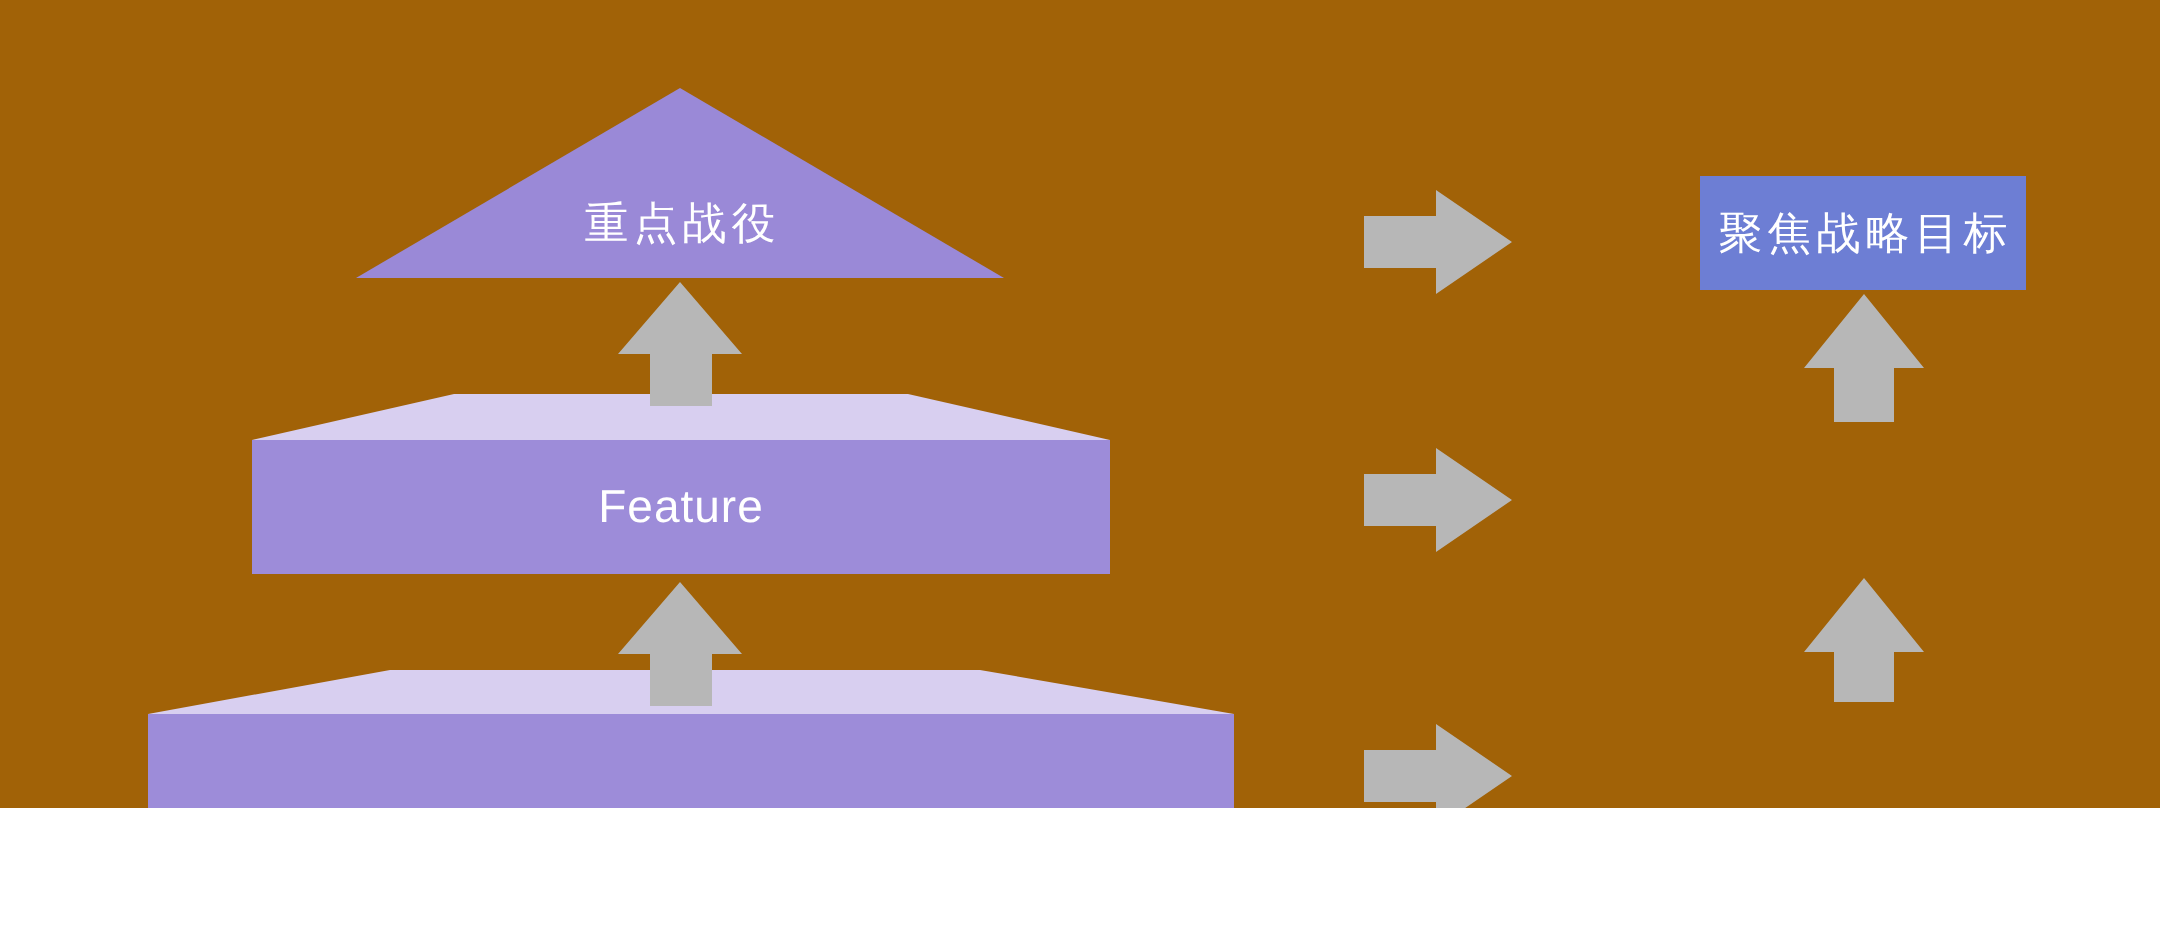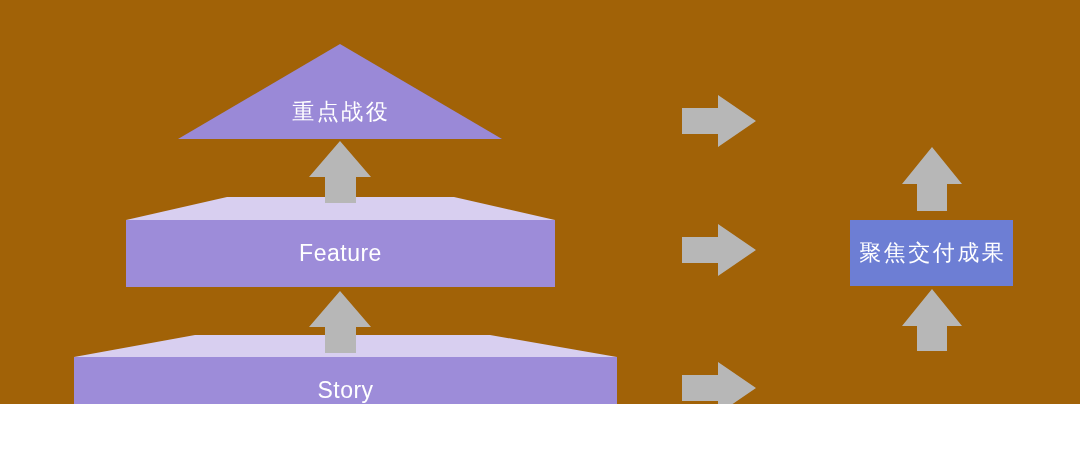--- a/index.html
+++ b/index.html
@@ -89,19 +89,18 @@
 
     <polygon points="932,147 962,184 947,184 947,211 917,211 917,184 902,184" fill="#b7b7b7"></polygon>
 
     <polygon points="932,289 962,326 947,326 947,351 917,351 917,326 902,326" fill="#b7b7b7"></polygon>
   </svg>
 
   <div class="layer-label label-cjk campaign-label" style="color: rgb(255, 255, 255);">重点战役</div>
 
   <div class="layer-label label-latin feature-label" style="color: rgb(255, 255, 255);">Feature</div>
 
-  <div class="layer-label label-latin story-label" style="color: rgb(255, 255, 255);">Story</div>
 
+  <div class="focus-box focus-box-1" style="background: rgb(109, 126, 212); color: rgb(255, 255, 255);">聚焦战略目标</div>
 
-  <div class="focus-box focus-box-2" style="background: rgb(109, 126, 212); color: rgb(255, 255, 255);">聚焦交付成果</div>
 
 
 </div>
 
 </body></html>

